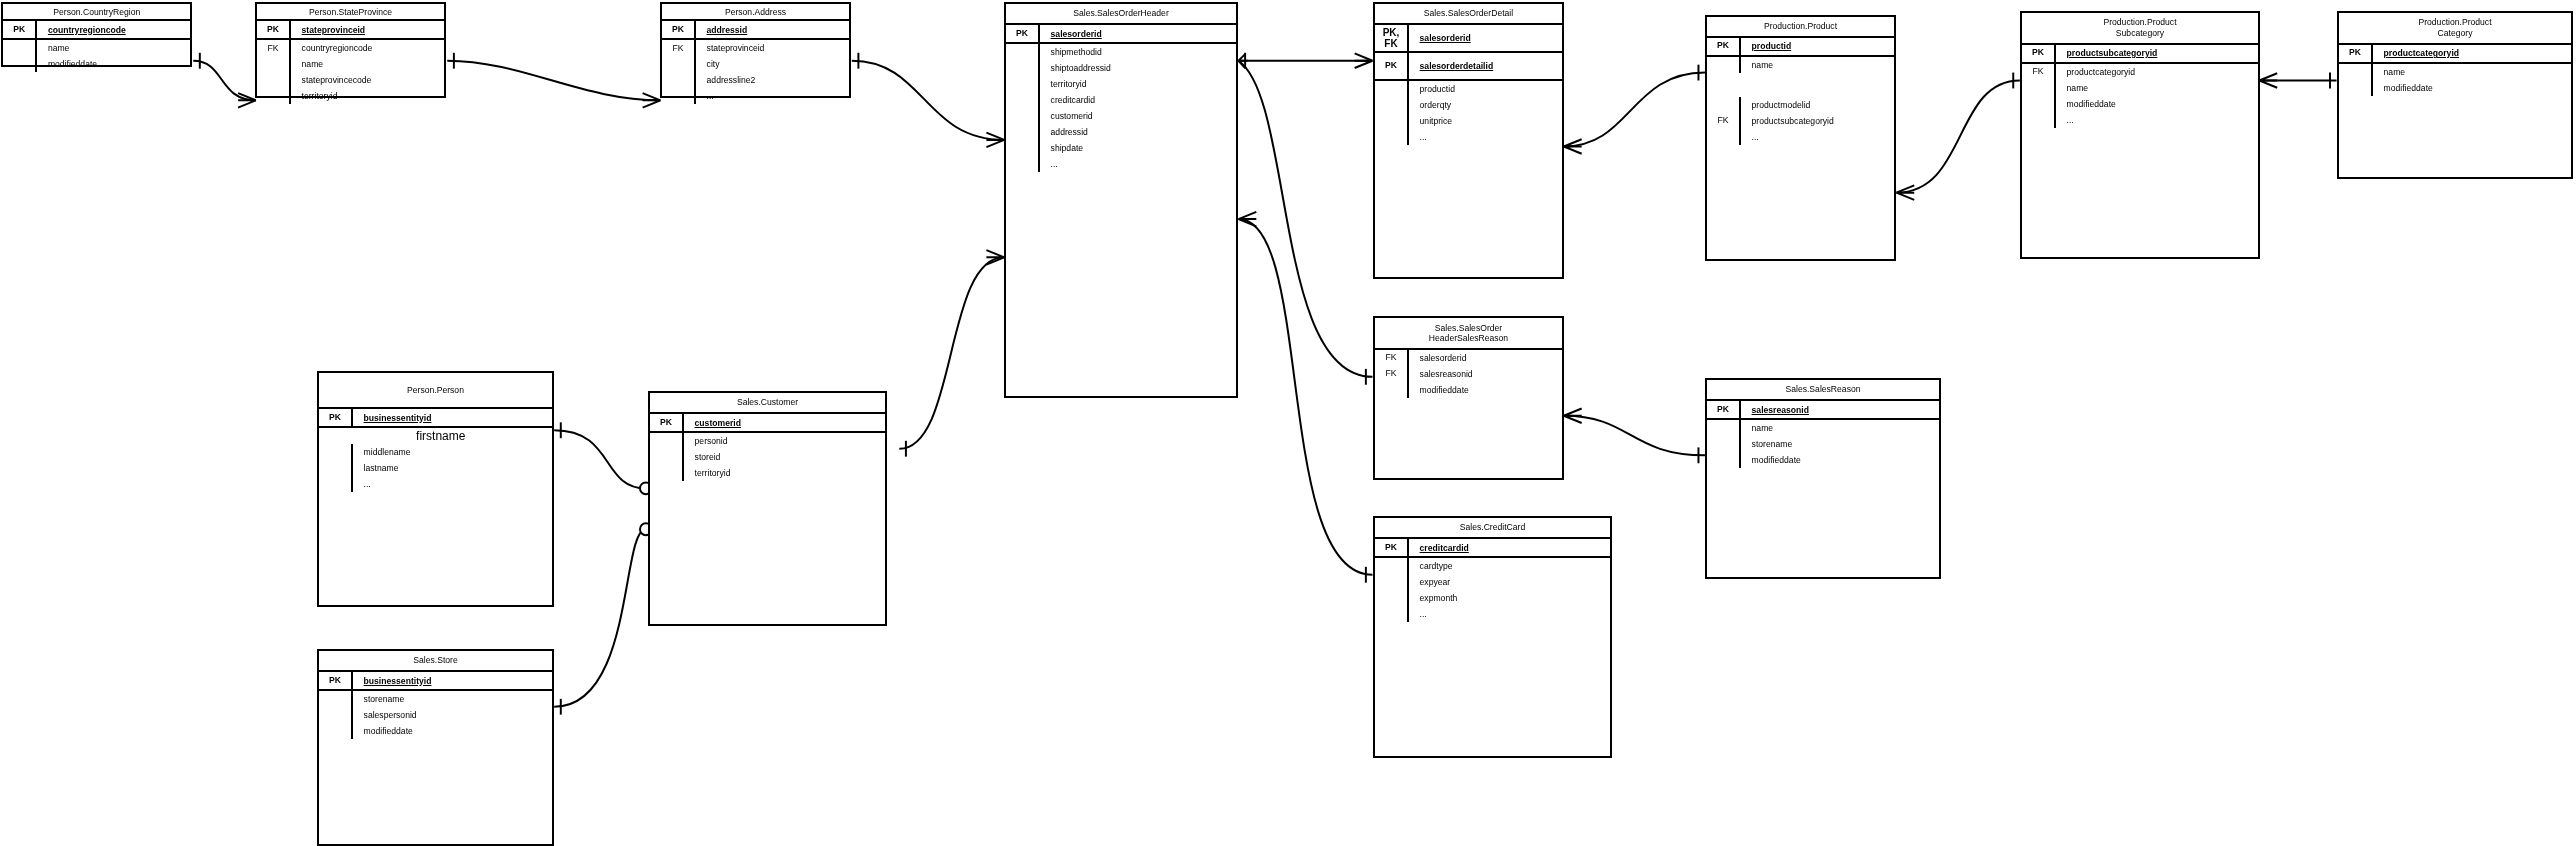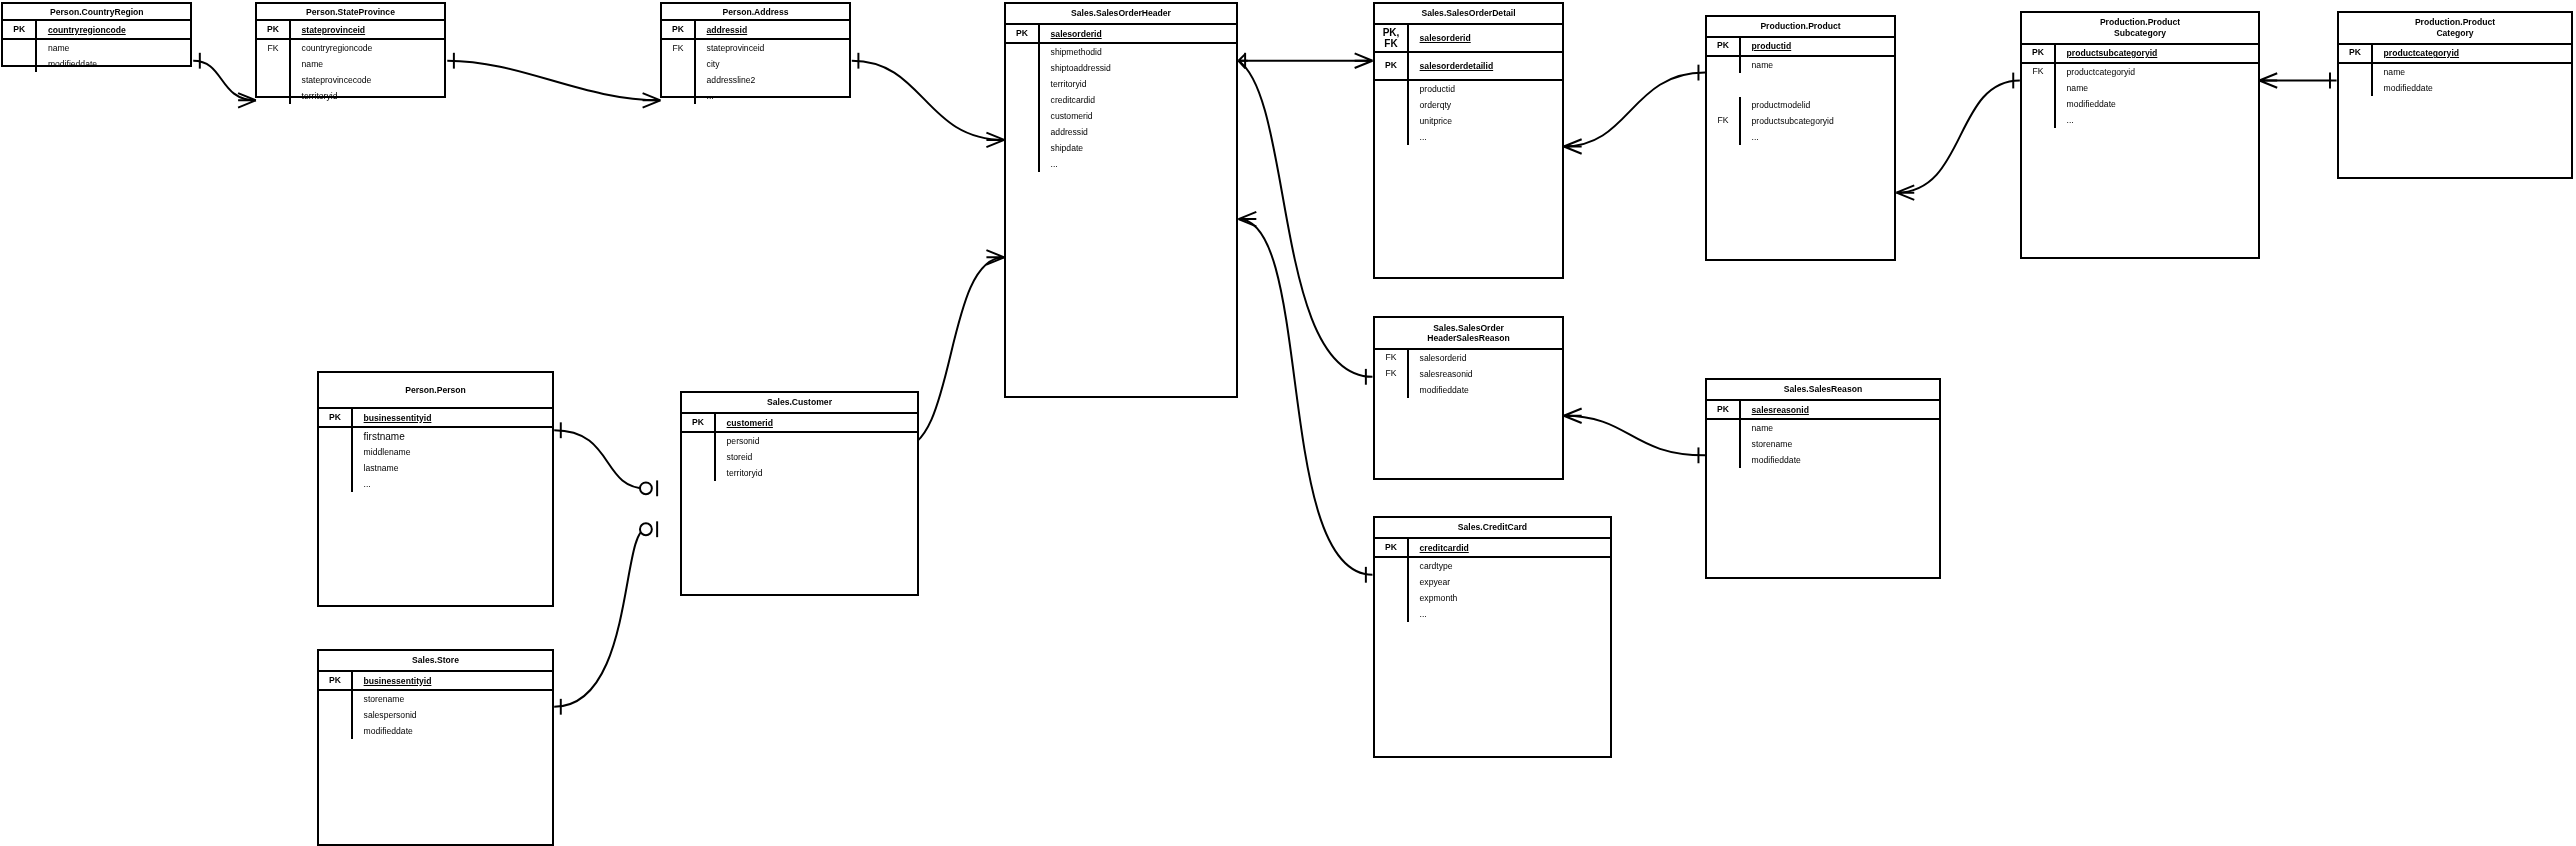--- a/index.html
+++ b/index.html
@@ -28,21 +28,21 @@
     position: absolute;
     box-sizing: border-box;
     border: 2px solid #000000;
     background: #ffffff;
     display: flex;
     flex-direction: column;
   }
   .entity-title {
     box-sizing: border-box;
     border-bottom: 2px solid #000000;
-    font-weight: bold;
+    font-weight: normal;
     text-align: center;
     display: flex;
     align-items: center;
     justify-content: center;
     line-height: 1.18;
     padding: 2.6px 4px;
     color: #000000;
     white-space: pre-line;
   }
   .attr-row {
@@ -456,39 +456,39 @@
           </div>
         </div>
       </div>
       <div class="entity-box" style="left: 317px; top: 371px; width: 237px; height: 236px;">
         <div class="entity-title" style="height: 36px; font-size: 8.6px;">Person.Person</div>
         <div class="body-group">
           <div class="attr-row has-sep" style="height: 19px; font-size: 8.6px;">
             <div class="key-cell" style="width: 34px; font-size: 8.6px;">PK</div>
             <div class="name-cell pk-name">businessentityid</div>
           </div>
-          <div class="attr-row" style="height: 16px; font-size: 10px;">
+          <div class="attr-row" style="height: 16px; font-size: 12px; flex-direction: column;">
             <div class="key-cell blank" style="width: 34px; font-size: 8.6px;"></div>
             <div class="name-cell">firstname</div>
           </div>
           <div class="attr-row" style="height: 16px; font-size: 8.6px;">
             <div class="key-cell blank" style="width: 34px; font-size: 8.6px;"></div>
             <div class="name-cell">middlename</div>
           </div>
           <div class="attr-row" style="height: 16px; font-size: 8.6px;">
             <div class="key-cell blank" style="width: 34px; font-size: 8.6px;"></div>
             <div class="name-cell">lastname</div>
           </div>
           <div class="attr-row" style="height: 16px; font-size: 8.6px;">
             <div class="key-cell blank" style="width: 34px; font-size: 8.6px;"></div>
             <div class="name-cell">...</div>
           </div>
         </div>
       </div>
-      <div class="entity-box" style="left: 680px; top: 391px; width: 239px; height: 205px;">
+      <div class="entity-box" style="left: 648px; top: 391px; width: 239px; height: 235px;">
         <div class="entity-title" style="height: 21px; font-size: 8.6px;">Sales.Customer</div>
         <div class="body-group">
           <div class="attr-row has-sep" style="height: 19px; font-size: 8.6px;">
             <div class="key-cell" style="width: 34px; font-size: 8.6px;">PK</div>
             <div class="name-cell pk-name">customerid</div>
           </div>
           <div class="attr-row" style="height: 16px; font-size: 8.6px;">
             <div class="key-cell blank" style="width: 34px; font-size: 8.6px;"></div>
             <div class="name-cell">personid</div>
           </div>

